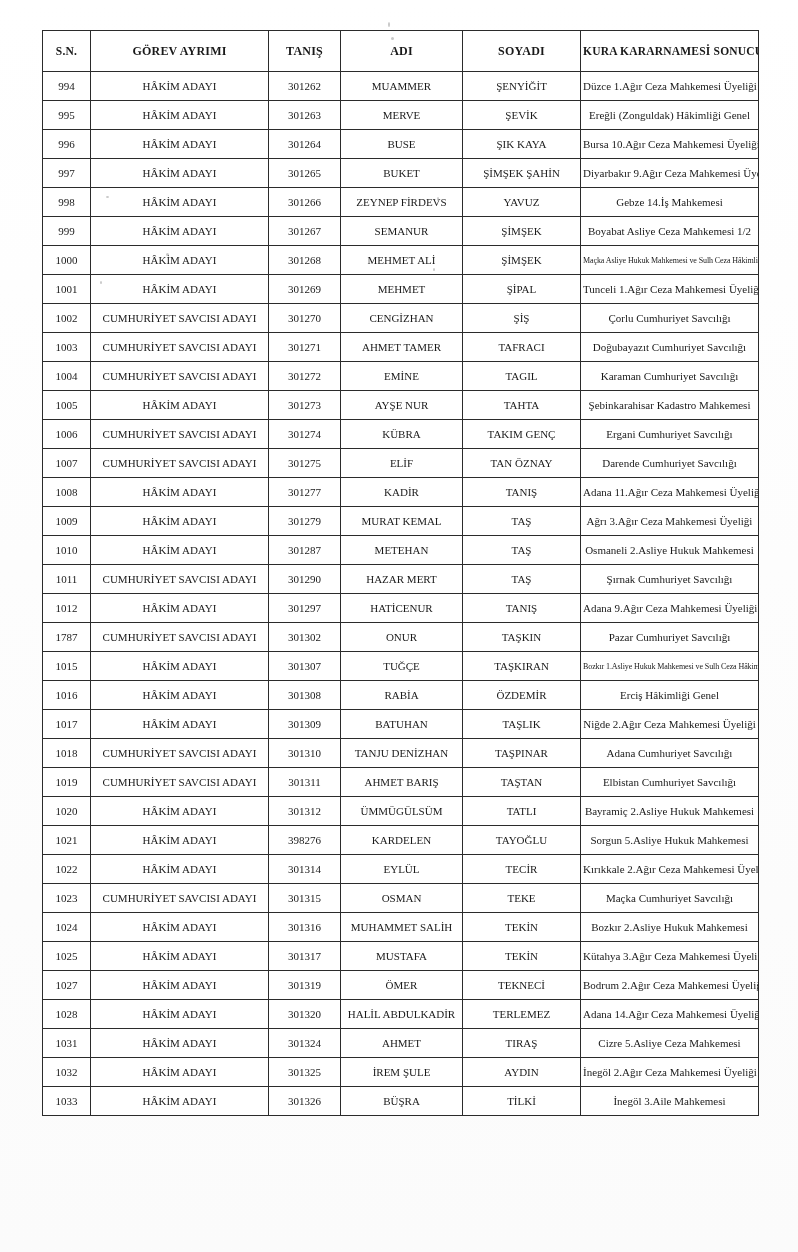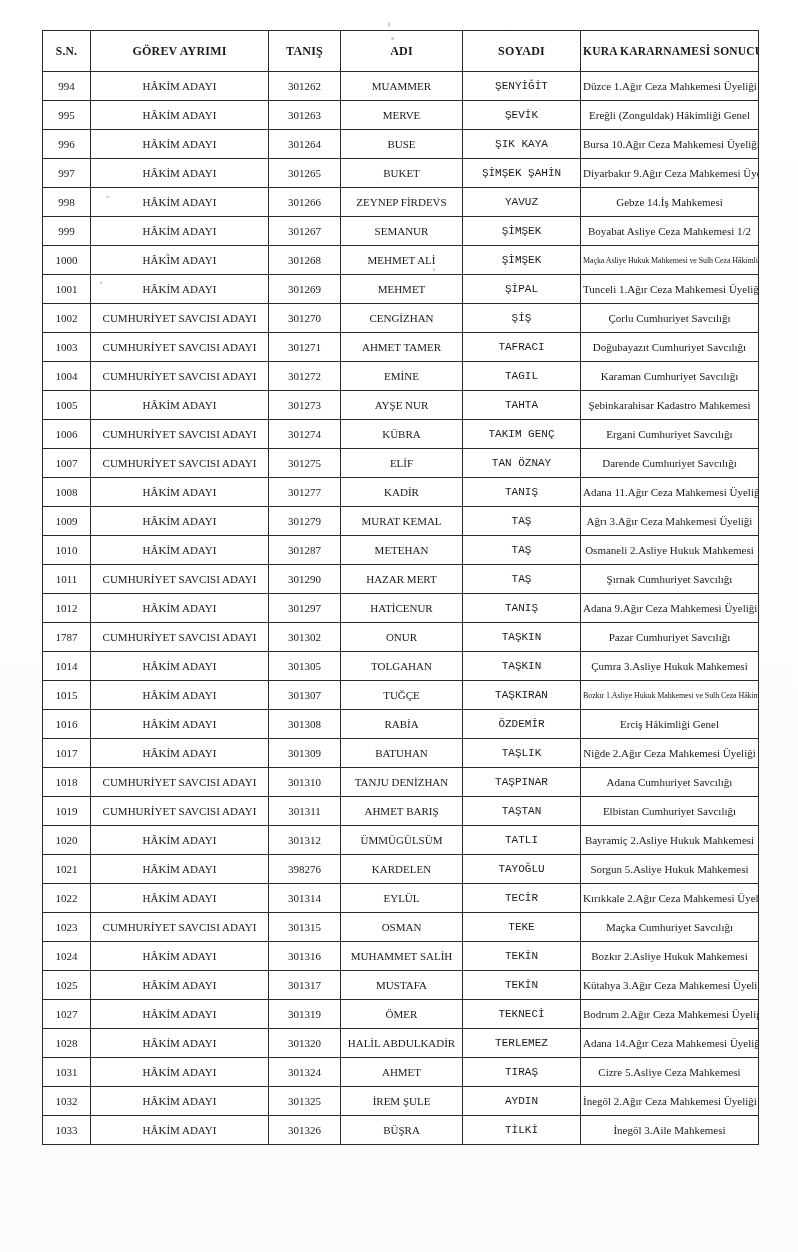--- a/index.html
+++ b/index.html
@@ -67,21 +67,21 @@
 
   table.roster tbody td {
     height: 28px;
     font-size: 11px;
   }
 
   td.cell-sn      { font-size: 11px; }
   td.cell-gorev   { font-size: 11.5px; }
   td.cell-sicili  { font-size: 10.5px; }
   td.cell-adi     { font-size: 11px; }
-  td.cell-soyadi  { font-size: 11px; font-family: Liberation Mono, monospace; }
+  td.cell-soyadi  { font-size: 11px; }
   td.cell-kura    { font-size: 10px; }
 
   
   td.cell-kura.long { font-size: 8px; letter-spacing: -0.1px; }
 
   
   .speck {
     position: absolute;
     background: #9a9a9a;
     border-radius: 50%;
@@ -269,28 +269,20 @@
           </tr>
           <tr>
             <td class="cell-sn">1787</td>
             <td class="cell-gorev">CUMHURİYET SAVCISI ADAYI</td>
             <td class="cell-sicili">301302</td>
             <td class="cell-adi">ONUR</td>
             <td class="cell-soyadi">TAŞKIN</td>
             <td class="cell-kura">Pazar Cumhuriyet Savcılığı</td>
           </tr>
           <tr>
-            <td class="cell-sn">1014</td>
-            <td class="cell-gorev">HÂKİM ADAYI</td>
-            <td class="cell-sicili">301305</td>
-            <td class="cell-adi">TOLGAHAN</td>
-            <td class="cell-soyadi">TAŞKIN</td>
-            <td class="cell-kura">Çumra 3.Asliye Hukuk Mahkemesi</td>
-          </tr>
-          <tr>
             <td class="cell-sn">1015</td>
             <td class="cell-gorev">HÂKİM ADAYI</td>
             <td class="cell-sicili">301307</td>
             <td class="cell-adi">TUĞÇE</td>
             <td class="cell-soyadi">TAŞKIRAN</td>
             <td class="cell-kura long">Bozkır 1.Asliye Hukuk Mahkemesi ve Sulh Ceza Hâkimliği</td>
           </tr>
           <tr>
             <td class="cell-sn">1016</td>
             <td class="cell-gorev">HÂKİM ADAYI</td>

